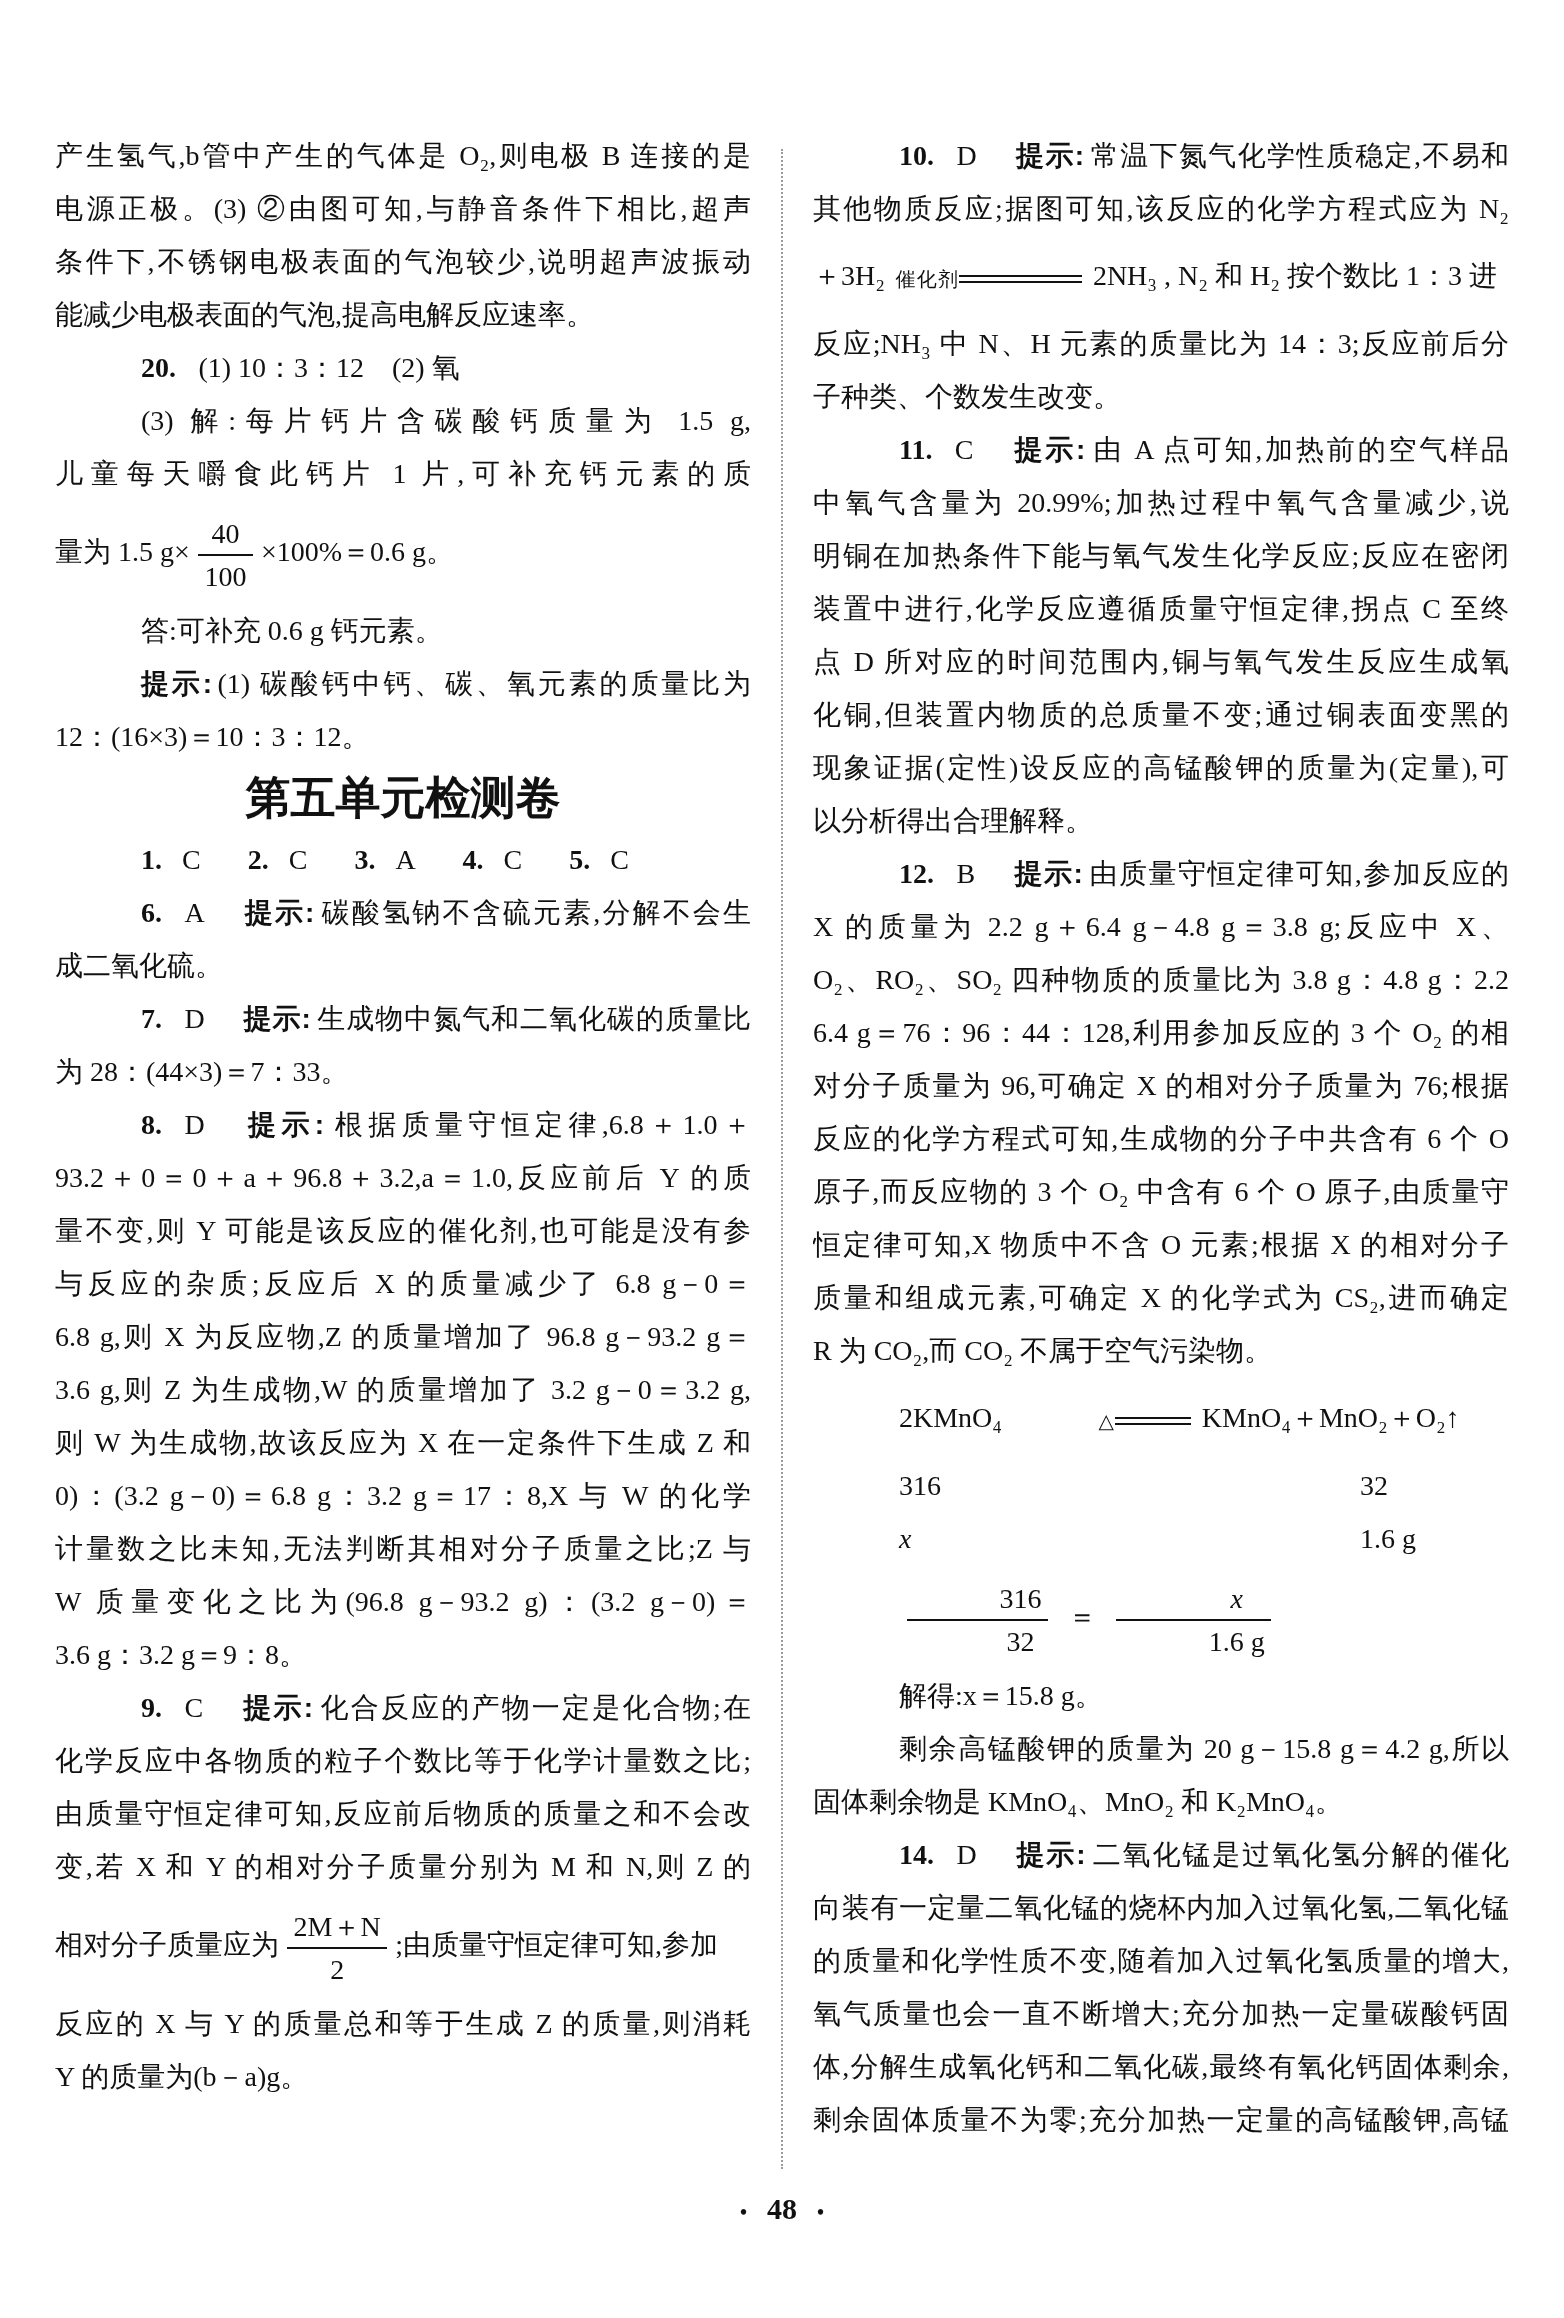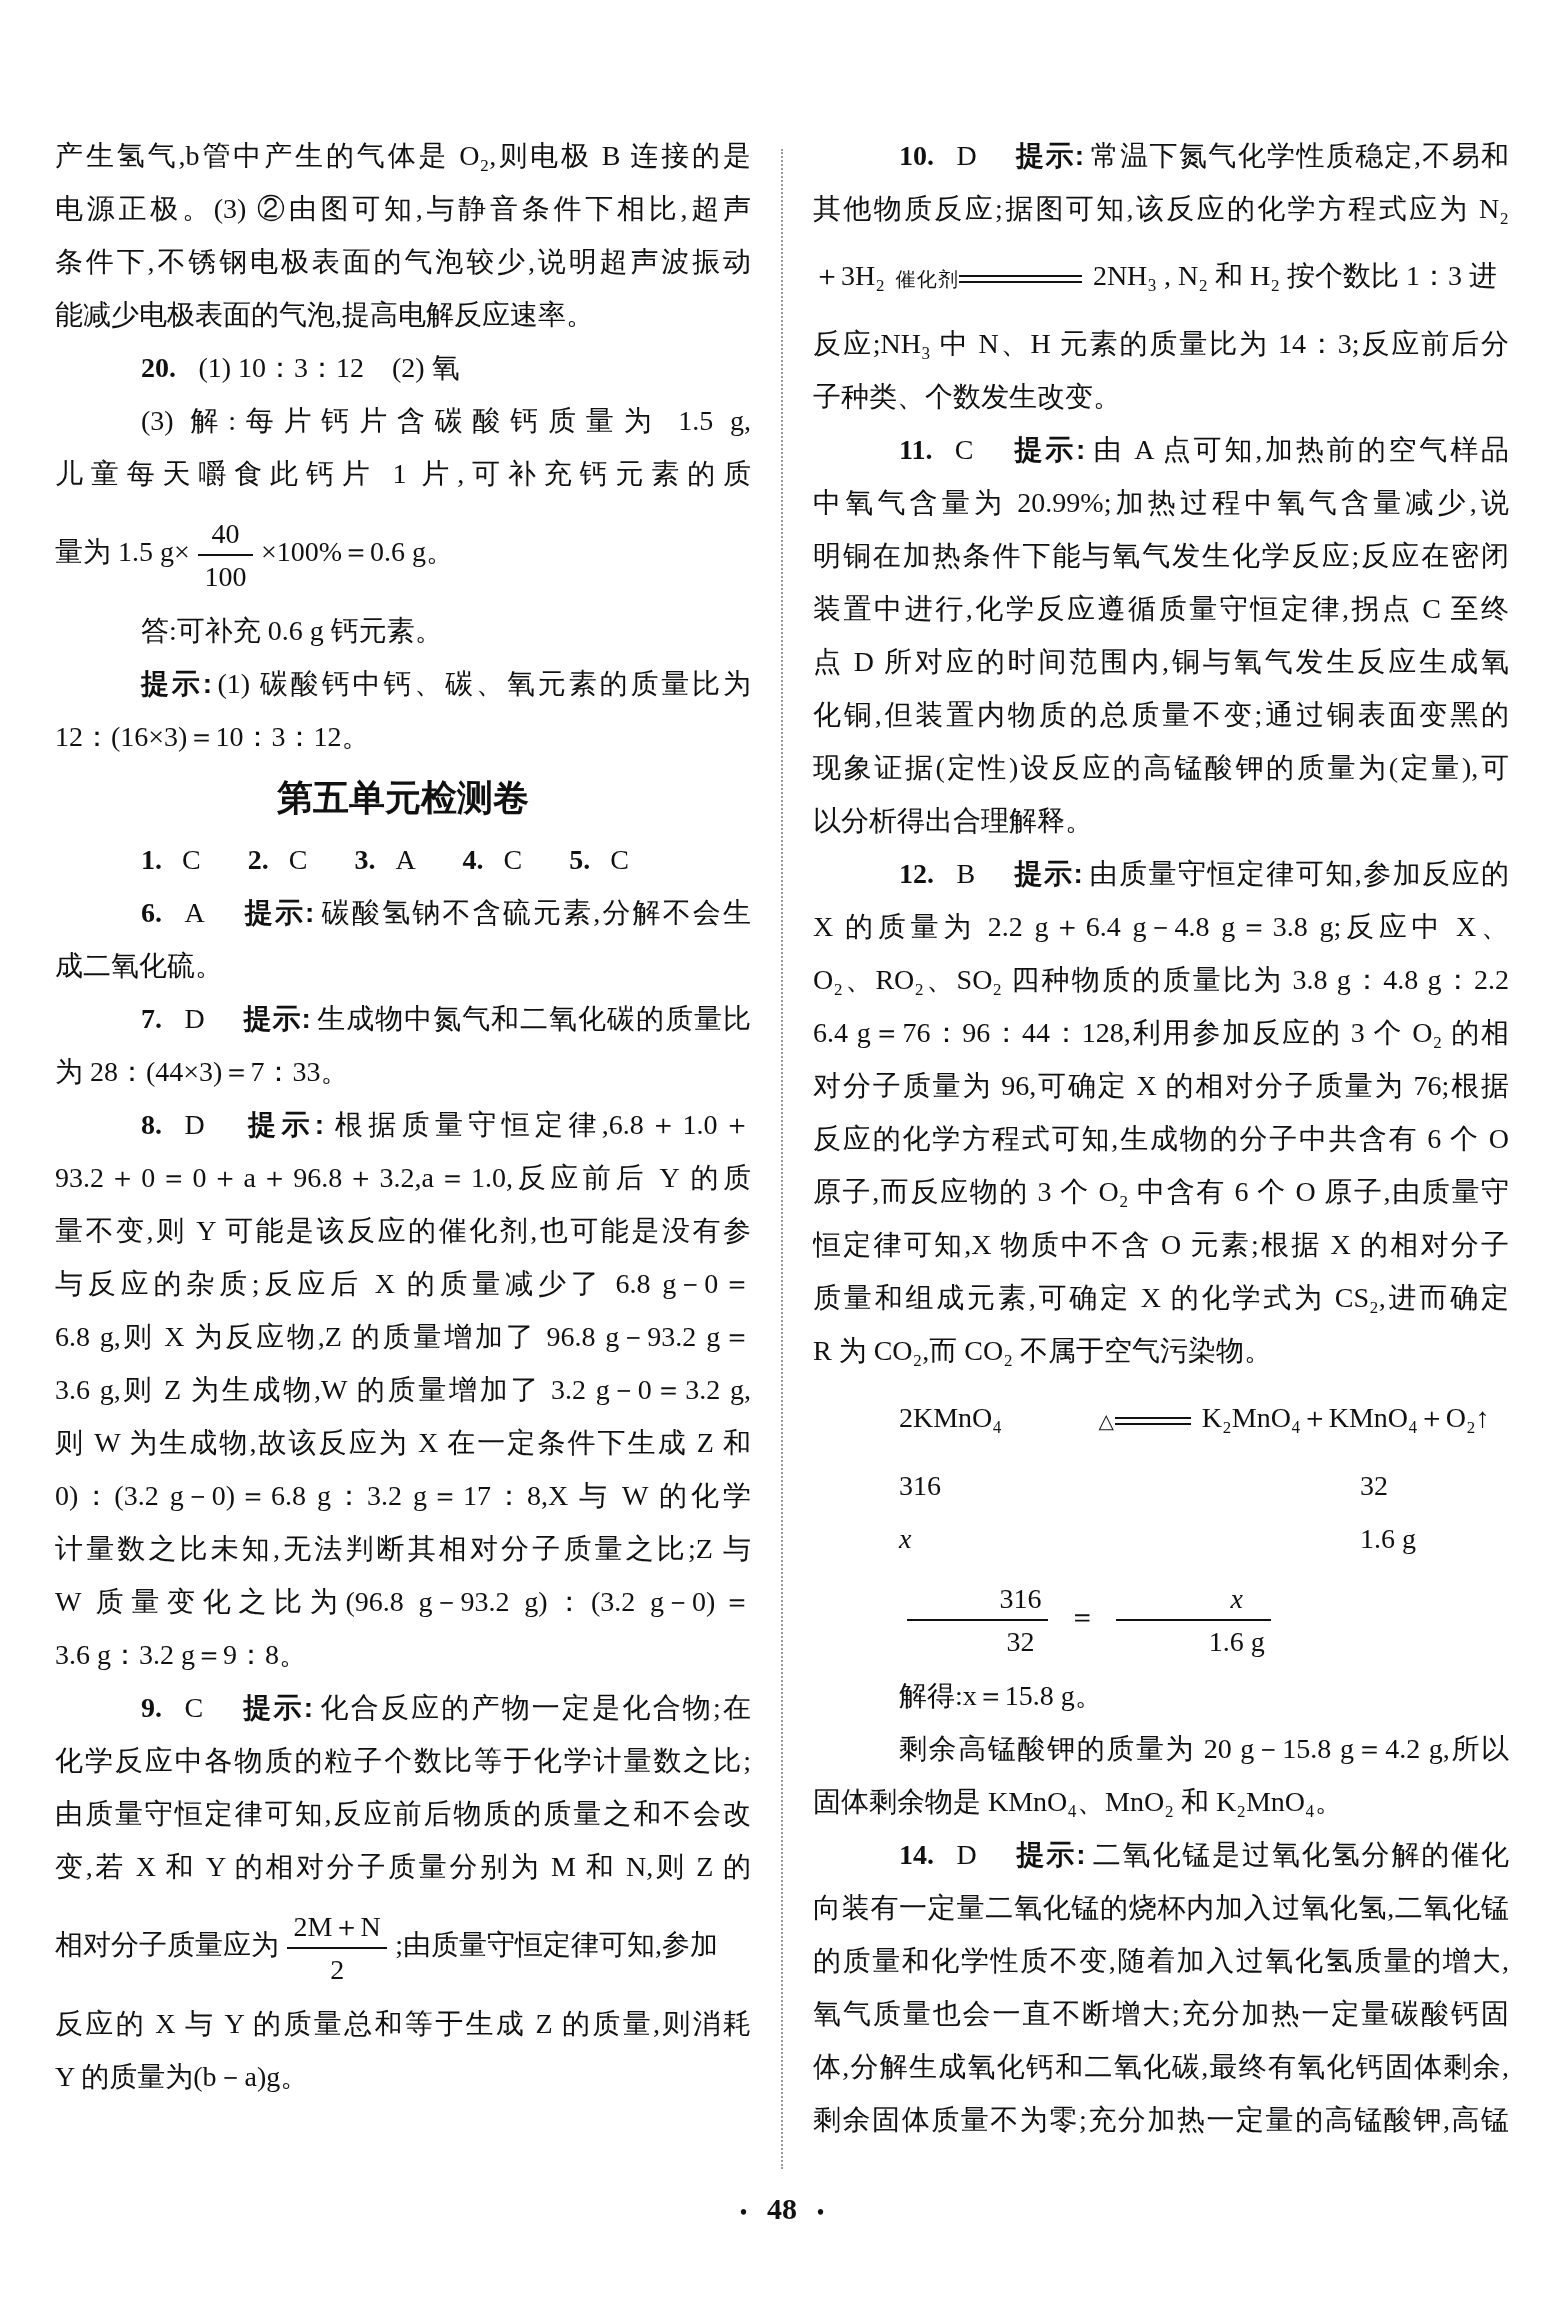--- a/index.html
+++ b/index.html
@@ -21,21 +21,21 @@
   .meq{height:82px;line-height:82px;}
   .qn{font-weight:bold;margin-right:22.4px;}
   .ans{margin-right:38px;}
   .hint{
     font-family:"Liberation Sans","DejaVu Sans",sans-serif;
     font-weight:bold;margin-right:5.3px;
   }
   .heading{
     height:70px;line-height:70px;text-align:center;text-align-last:center;
     font-family:"Liberation Sans","DejaVu Sans",sans-serif;
-    font-weight:bold;font-size:36px;
+    font-weight:bold;font-size:45px;
   }
   .answers .pair{margin-right:47px;}
   .answers .pair .qn{margin-right:20px;}
   .answers .pair .ans{margin-right:0;}
   .frac{
     display:inline-flex;flex-direction:column;vertical-align:middle;
     text-align:center;text-align-last:center;margin:0 8px;
   }
   .frac .fn{display:block;border-bottom:2.6px solid #111;padding:0 6.6px;height:41px;line-height:41px;}
   .frac .fd{display:block;padding:0 6.6px;height:41px;line-height:41px;}
@@ -177,21 +177,21 @@
   <div class="ln j">原子,而反应物的 3 个 O₂ 中含有 6 个 O 原子,由质量守</div>
   <div class="ln j">恒定律可知,X 物质中不含 O 元素;根据 X 的相对分子</div>
   <div class="ln j">质量和组成元素,可确定 X 的化学式为 CS₂,进而确定</div>
   <div class="ln">R 为 CO₂,而 CO₂ 不属于空气污染物。</div>
 
 
   <div class="ln meq ind">
     <span>2KMnO₄</span><span class="cond">
         <span class="cl">△</span>
         <span class="dl short"></span>
-      </span><span>K₂MnO₄＋KMnO₄＋O₂↑</span>
+      </span><span>KMnO₄＋MnO₂＋O₂↑</span>
   </div>
 
   <div class="ln rel">
     <span class="a1">316</span>
       <span class="a2">32</span>
   </div>
   <div class="ln rel">
     <span class="a1 it">x</span>
       <span class="a2">1.6 g</span>
   </div>

